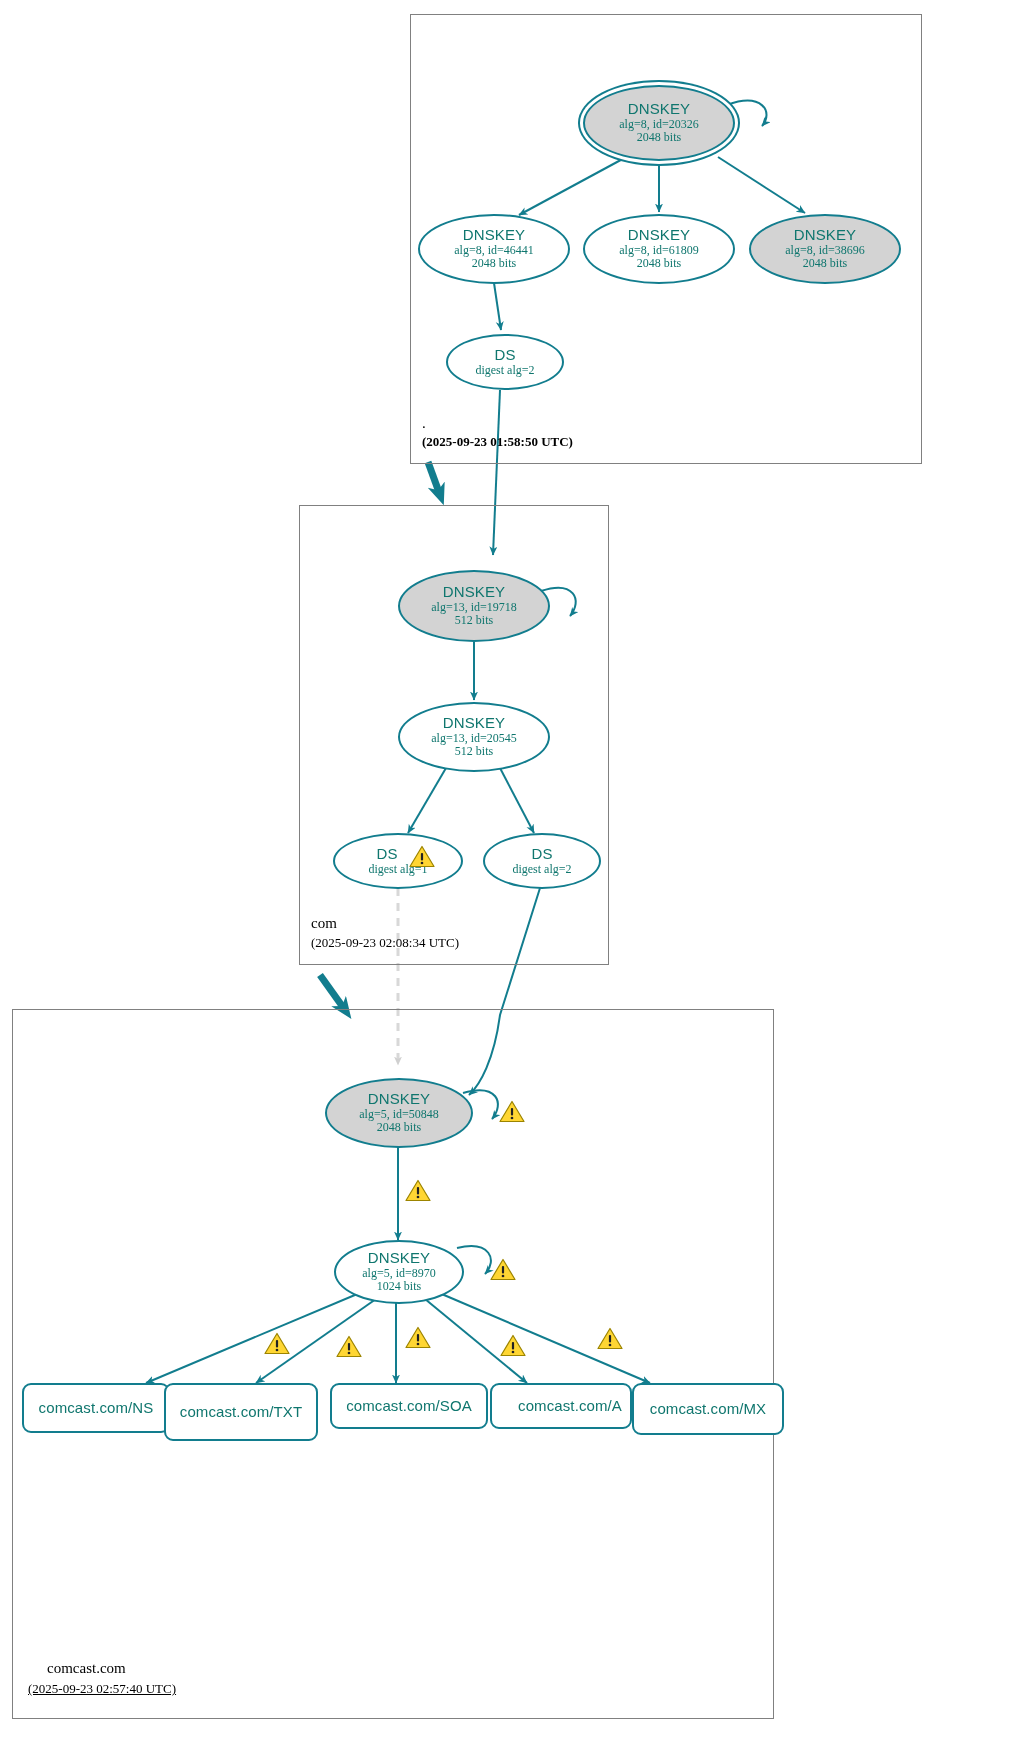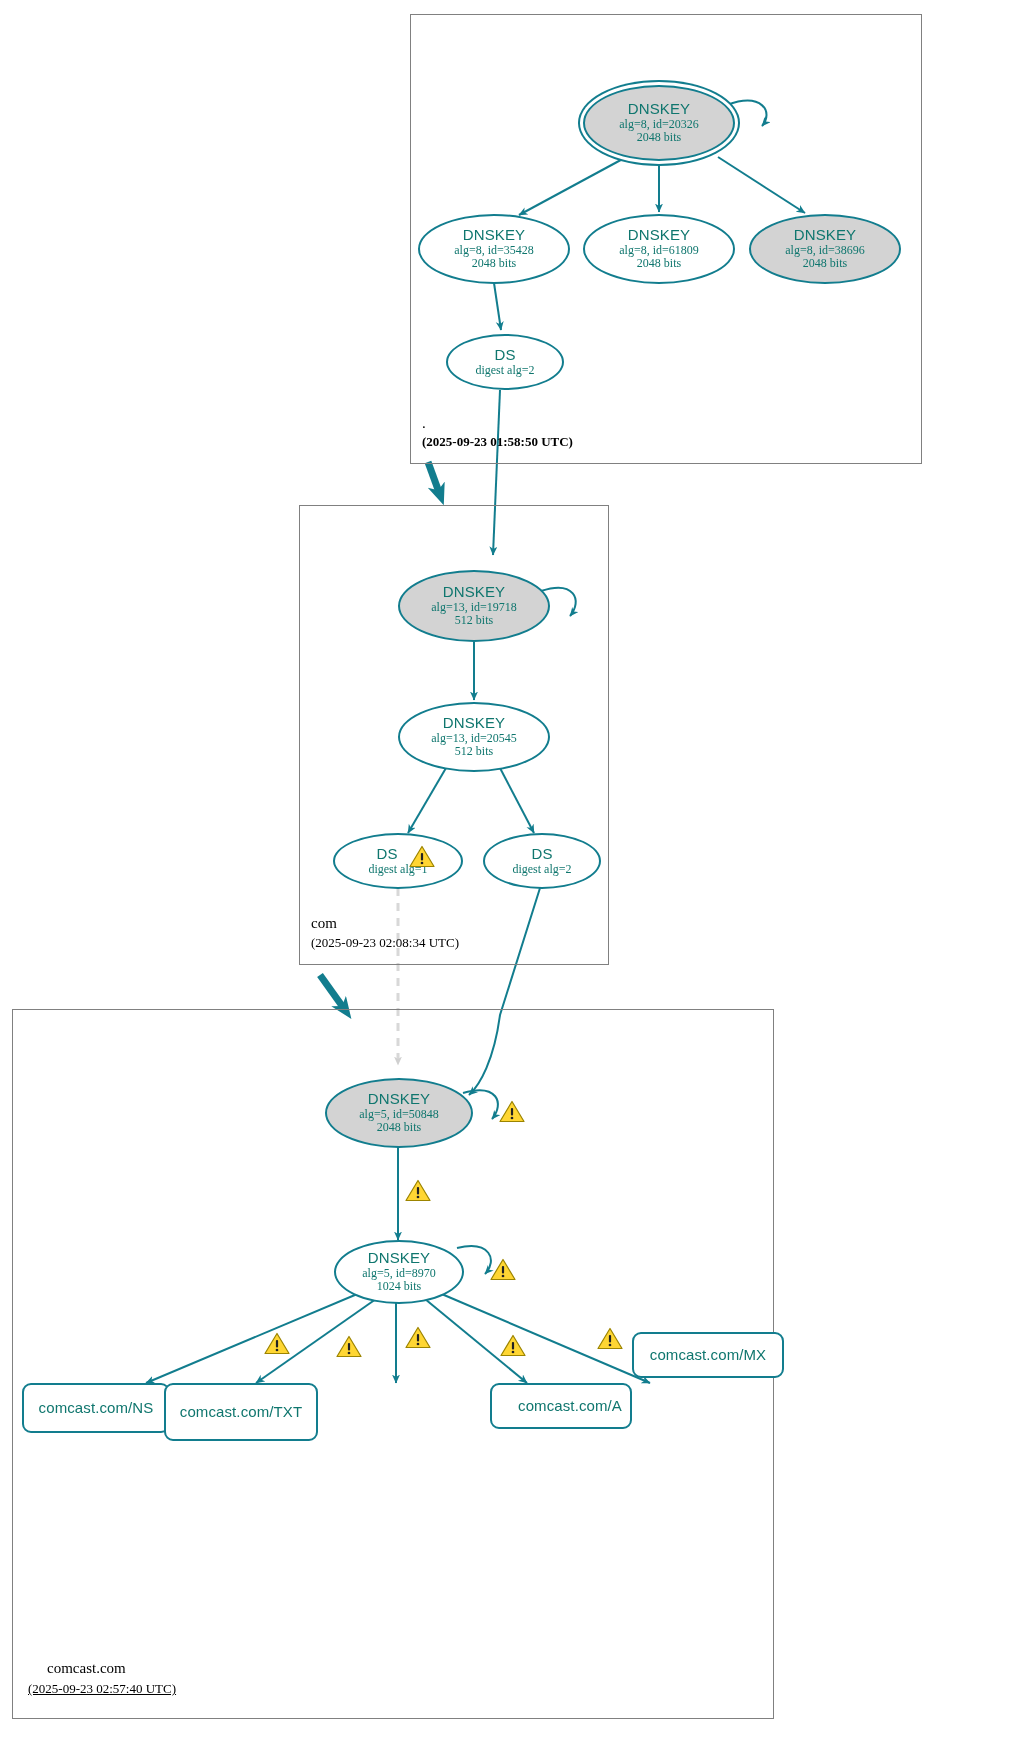--- a/index.html
+++ b/index.html
@@ -150,21 +150,21 @@
   <div class="zone-label zone-time" style="left:422px; top:434px;font-weight:bold;">(2025-09-23 01:58:50 UTC)</div>
 
   <div class="node ellipse shaded dbl" style="left:583px; top:85px; width:152px; height:76px;">
     <div class="n-title">DNSKEY</div>
     <div class="n-sub">alg=8, id=20326</div>
     <div class="n-sub">2048 bits</div>
   </div>
 
   <div class="node ellipse" style="left:418px; top:214px; width:152px; height:70px;">
     <div class="n-title">DNSKEY</div>
-    <div class="n-sub">alg=8, id=35428</div>
+    <div class="n-sub">alg=8, id=46441</div>
     <div class="n-sub">2048 bits</div>
   </div>
 
   <div class="node ellipse" style="left:583px; top:214px; width:152px; height:70px;">
     <div class="n-title">DNSKEY</div>
     <div class="n-sub">alg=8, id=61809</div>
     <div class="n-sub">2048 bits</div>
   </div>
 
   <div class="node ellipse shaded" style="left:749px; top:214px; width:152px; height:70px;">
@@ -284,20 +284,23 @@
         <circle cx="13" cy="18" r="1.35" fill="#222"></circle>
       </svg>
   </div>
 
   <div class="node rrset" style="left:22px; top:1383px; width:148px; height:50px;">
     <div class="n-title">comcast.com/NS</div>
   </div>
   <div class="node rrset" style="left:164px; top:1383px; width:154px; height:58px;">
     <div class="n-title">comcast.com/TXT</div>
   </div>
+  <div class="node rrset" style="left:330px; top:1383px; width:158px; height:46px;">
+    <div class="n-title">comcast.com/SOA</div>
+  </div>
   <div class="node rrset" style="left:490px; top:1383px; width:142px; height:46px;padding-left:18px;">
     <div class="n-title">comcast.com/A</div>
   </div>
-  <div class="node rrset" style="left:632px; top:1332px; width:152px; height:46px;">
+  <div class="node rrset" style="left:632px; top:1383px; width:152px; height:52px;">
     <div class="n-title">comcast.com/MX</div>
   </div>
 
 </div>
 
 </body></html>

